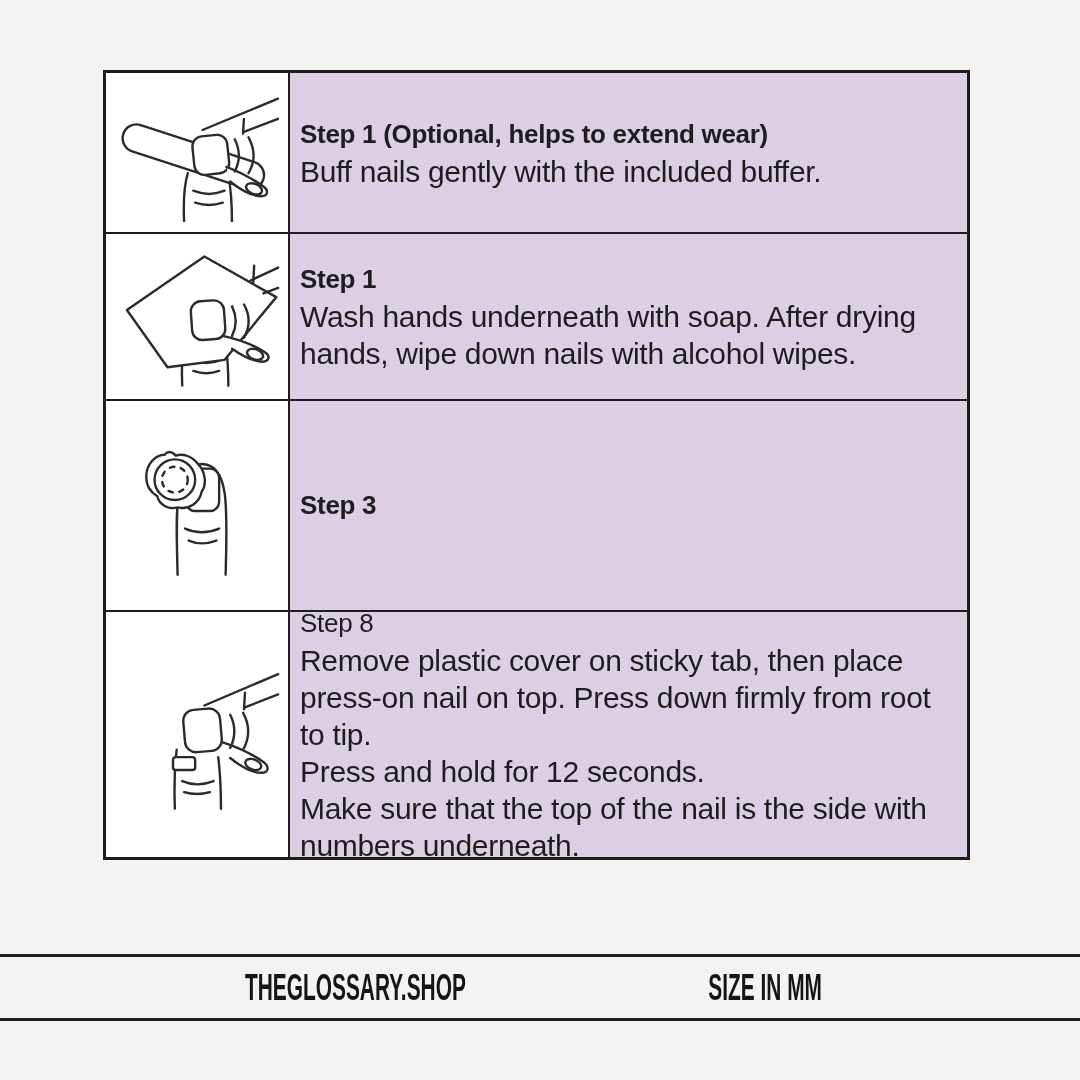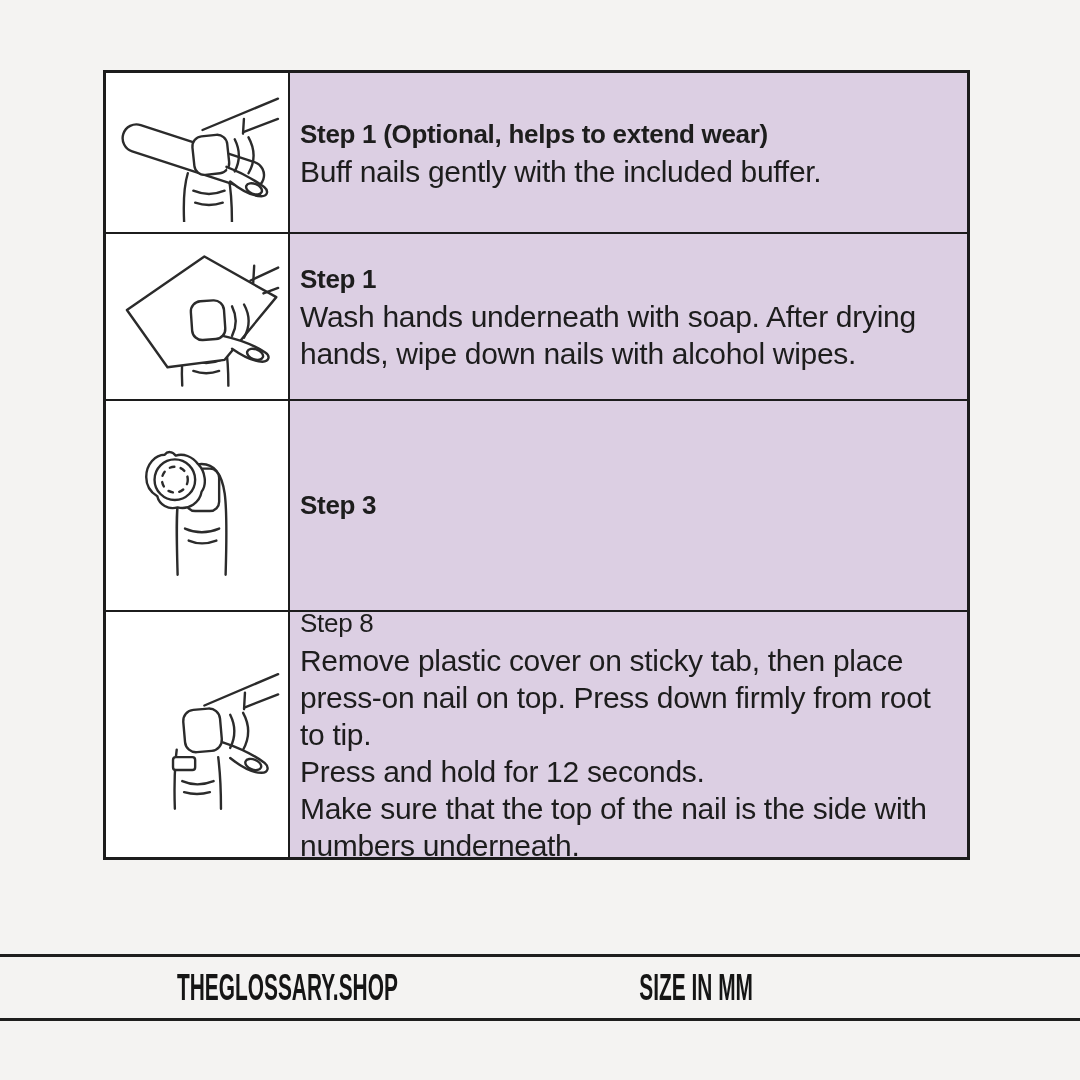--- a/index.html
+++ b/index.html
@@ -46,21 +46,21 @@
     font-size:30px; line-height:37px; letter-spacing:-0.3px;
     white-space:pre-line;
   }
   .footer-rule {
     position:absolute; left:0; width:1080px; height:3px; background:#1e1e1e;
   }
   .rule-top { top:954px; }
   .rule-bottom { top:1018px; }
   .footer-band {
     position:absolute; left:0; top:957px; width:932px; height:61px;
-    display:flex; align-items:center; justify-content:center;
+    display:flex; align-items:center; justify-content:flex-end;
     padding:0 110px 0 108px; box-sizing:border-box;
   }
   .condensed {
     display:inline-block;
     font-weight:700; font-size:36px; color:#151515;
     letter-spacing:0;
   }
   .condensed.left  { transform:scaleX(0.58); transform-origin:left center; }
   .condensed.right { transform:scaleX(0.58); transform-origin:right center; }
 </style>

